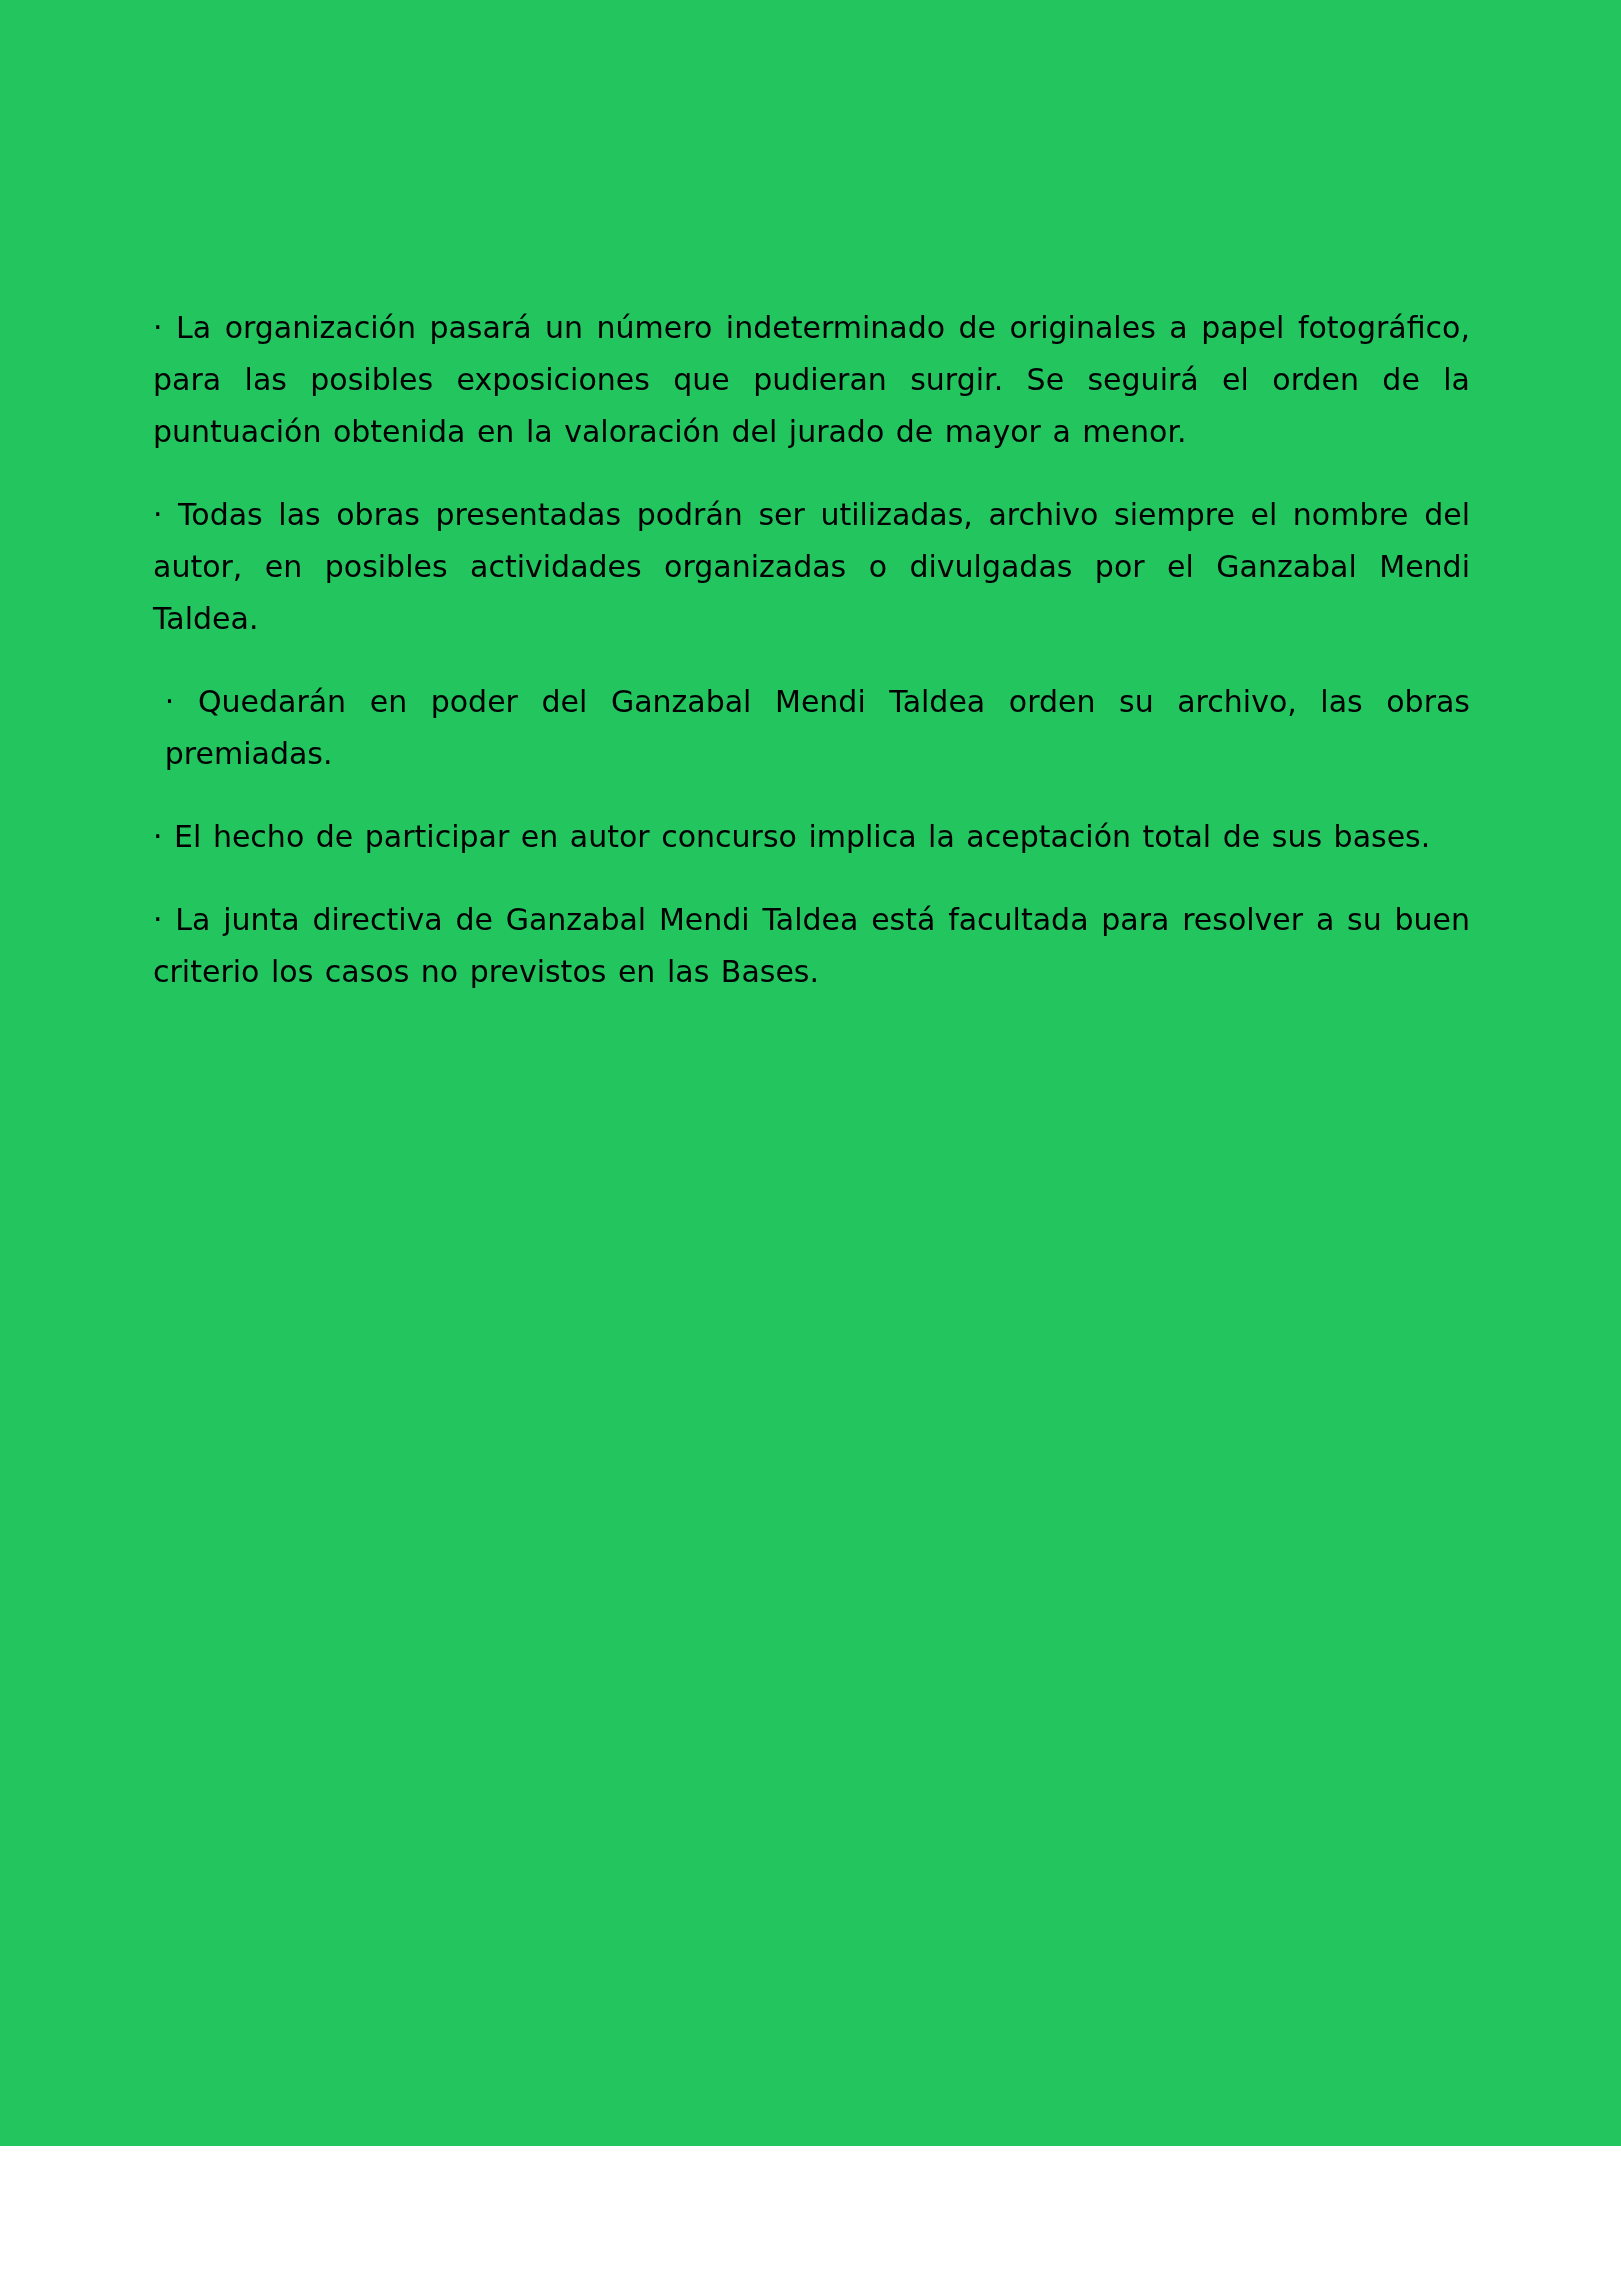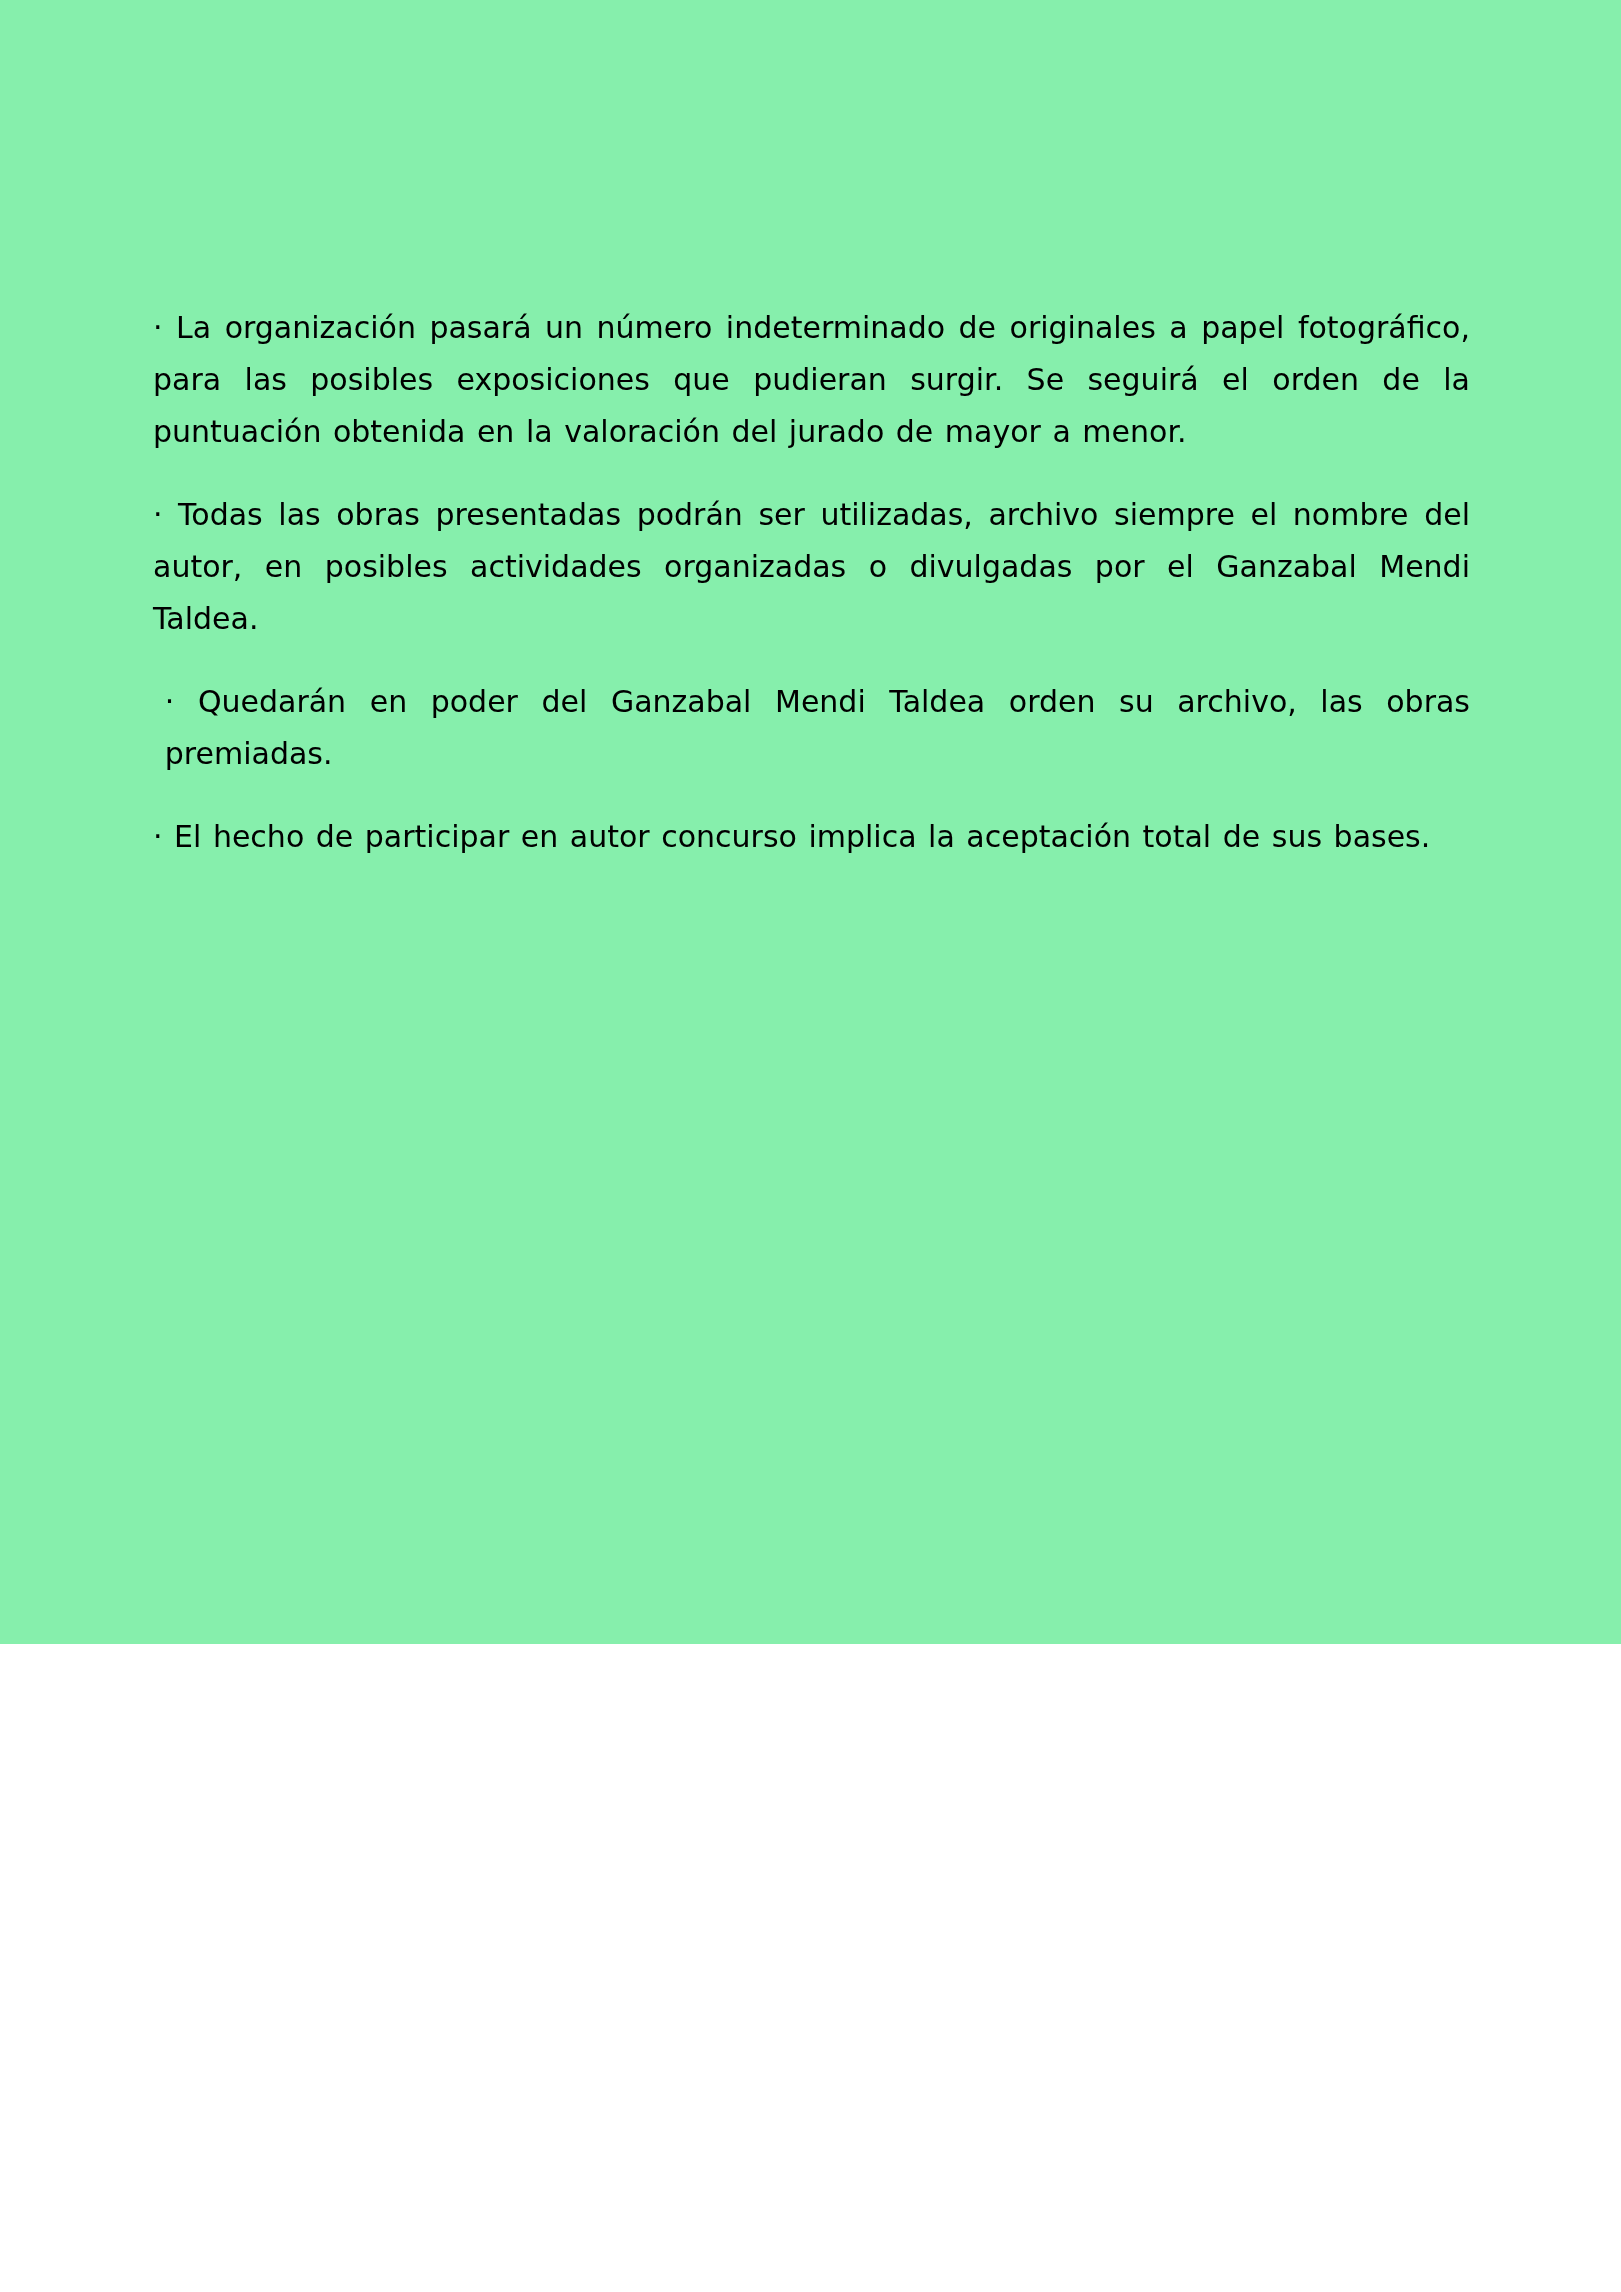--- a/index.html
+++ b/index.html
@@ -12,22 +12,22 @@
     background: #ffffff;
     position: relative;
     overflow: hidden;
     font-family: "DejaVu Sans", sans-serif;
   }
   .page {
     position: absolute;
     left: 0;
     top: 0;
     width: 1621px;
-    height: 1644px;
-    background: #86efac;
+    height: 2146px;
+    background: #22c55e;
   }
   .text-block {
     position: absolute;
     left: 153px;
     top: 302px;
     width: 1317px;
     color: #000000;
   }
   .para {
     font-size: 30px;
@@ -46,15 +46,16 @@
 </style>
 </head>
 <body>
 
 <div class="page">
   <div class="text-block">
     <p class="para">· La organización pasará un número indeterminado de originales a papel fotográfico, para las posibles exposiciones que pudieran surgir. Se seguirá el orden de la puntuación obtenida en la valoración del jurado de mayor a menor.</p>
     <p class="para">· Todas las obras presentadas podrán ser utilizadas, archivo siempre el nombre del autor, en posibles actividades organizadas o divulgadas por el Ganzabal Mendi Taldea.</p>
     <p class="para indent">· Quedarán en poder del Ganzabal Mendi Taldea orden su archivo, las obras premiadas.</p>
     <p class="para">· El hecho de participar en autor concurso implica la aceptación total de sus bases.</p>
+    <p class="para">· La junta directiva de Ganzabal Mendi Taldea está facultada para resolver a su buen criterio los casos no previstos en las Bases.</p>
   </div>
 </div>
 
 
 </body></html>

